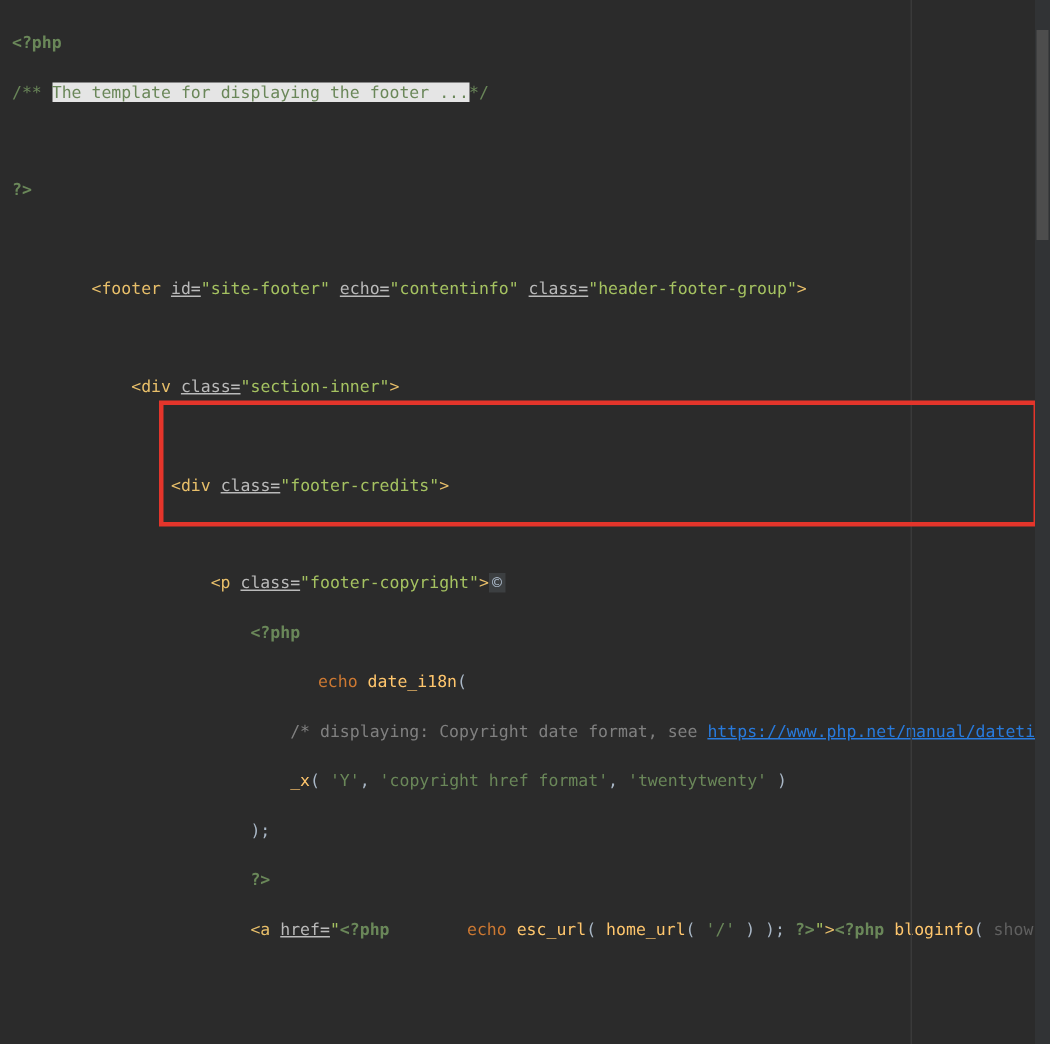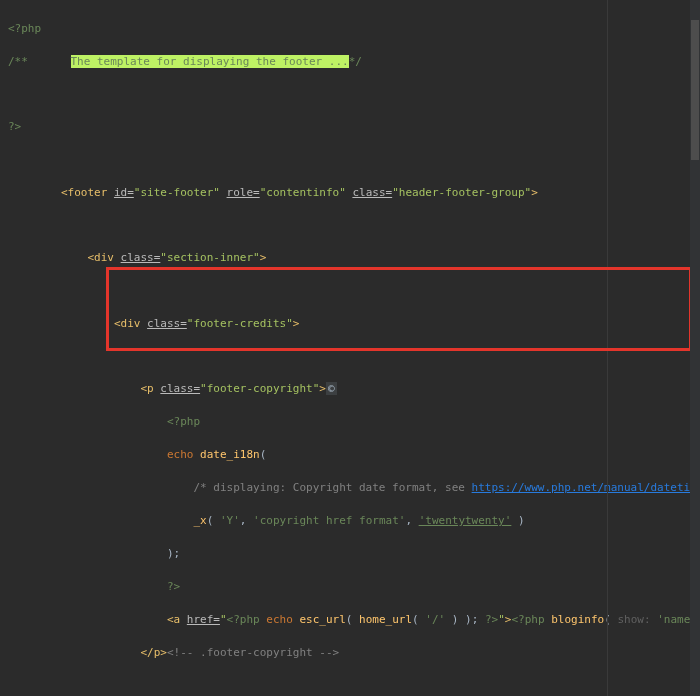--- a/index.html
+++ b/index.html
@@ -16,31 +16,31 @@
 }
 .code-area {
   padding: 4px 0 4px 8px;
   white-space: pre;
   position: relative;
 }
 .line { min-height: 16px; }
 .tag { color: #e8bf6a; margin-top: 40px; }
 .attr-name { color: #bababa; text-decoration: underline; }
 .attr-value { color: #a5c261; }
-.php-open { color: #6a8759; }
-.php-kw { color: #cc7832; }
+.php-open { color: #6a8759; font-weight: bold; }
+.php-kw { color: #cc7832; margin-left: 45px; }
 .string { color: #6a8759; }
-.string-u { color: #6a8759; text-decoration: underline; }
+.string-u { color: #6a8759; }
 .comment { color: #808080; }
 .comment-url { color: #287bde; text-decoration: underline; }
 .func { color: #ffc66d; }
 .hint { color: #606060; }
 .html-comment { color: #808080; }
 .doc-comment { color: #6a8759; }
-.selection-bg { background: #bef264; margin-left: 36px; }
+.selection-bg { background: #e5e5e5; }
 .red-box {
   position: absolute;
   border: 3px solid #e4352b;
   left: 106px;
   top: 267px;
   width: 586px;
   height: 84px;
   pointer-events: none;
 }
 .right-margin {
@@ -72,35 +72,34 @@
 </style>
 </head>
 <body>
 
 <div class="code-area">
 <div class="line"><span class="php-open">&lt;?php</span></div>
 <div class="line"><span class="doc-comment">/** </span><span class="doc-comment selection-bg">The template for displaying the footer ...</span><span class="doc-comment">*/</span></div>
 <div class="line"></div>
 <div class="line"><span class="php-open">?&gt;</span></div>
 <div class="line"></div>
-<div class="line">        <span class="tag">&lt;footer</span> <span class="attr-name">id=</span><span class="attr-value">"site-footer"</span> <span class="attr-name">role=</span><span class="attr-value">"contentinfo"</span> <span class="attr-name">class=</span><span class="attr-value">"header-footer-group"</span><span class="tag">&gt;</span></div>
+<div class="line">        <span class="tag">&lt;footer</span> <span class="attr-name">id=</span><span class="attr-value">"site-footer"</span> <span class="attr-name">echo=</span><span class="attr-value">"contentinfo"</span> <span class="attr-name">class=</span><span class="attr-value">"header-footer-group"</span><span class="tag">&gt;</span></div>
 <div class="line"></div>
 <div class="line">            <span class="tag">&lt;div</span> <span class="attr-name">class=</span><span class="attr-value">"section-inner"</span><span class="tag">&gt;</span></div>
 <div class="line"></div>
 <div class="line">                <span class="tag">&lt;div</span> <span class="attr-name">class=</span><span class="attr-value">"footer-credits"</span><span class="tag">&gt;</span></div>
 <div class="line"></div>
 <div class="line">                    <span class="tag">&lt;p</span> <span class="attr-name">class=</span><span class="attr-value">"footer-copyright"</span><span class="tag">&gt;</span><span class="fold-marker">©</span></div>
 <div class="line">                        <span class="php-open">&lt;?php</span></div>
 <div class="line">                        <span class="php-kw">echo </span><span class="func">date_i18n</span><span>(</span></div>
 <div class="line">                            <span class="comment">/* displaying: Copyright date format, see </span><span class="comment-url">https://www.php.net/manual/datetime.format.php</span></div>
 <div class="line">                            <span class="func">_x</span><span>( </span><span class="string">'Y'</span><span>, </span><span class="string">'copyright href format'</span><span>, </span><span class="string-u">'twentytwenty'</span><span> )</span></div>
 <div class="line">                        <span>);</span></div>
 <div class="line">                        <span class="php-open">?&gt;</span></div>
 <div class="line">                        <span class="tag">&lt;a</span> <span class="attr-name">href=</span><span class="attr-value">"</span><span class="php-open">&lt;?php </span><span class="php-kw">echo </span><span class="func">esc_url</span><span>( </span><span class="func">home_url</span><span>( </span><span class="string">'/'</span><span> ) ); </span><span class="php-open">?&gt;</span><span class="attr-value">"</span><span class="tag">&gt;</span><span class="php-open">&lt;?php </span><span class="func">bloginfo</span><span>( </span><span class="hint">show: </span><span class="string">'name'</span><span> ); </span></div>
-<div class="line">                    <span class="tag">&lt;/p&gt;</span><span class="html-comment">&lt;!-- .footer-copyright --&gt;</span></div>
 <div class="line"></div>
 
 
 
 
 
 
 
 
 

